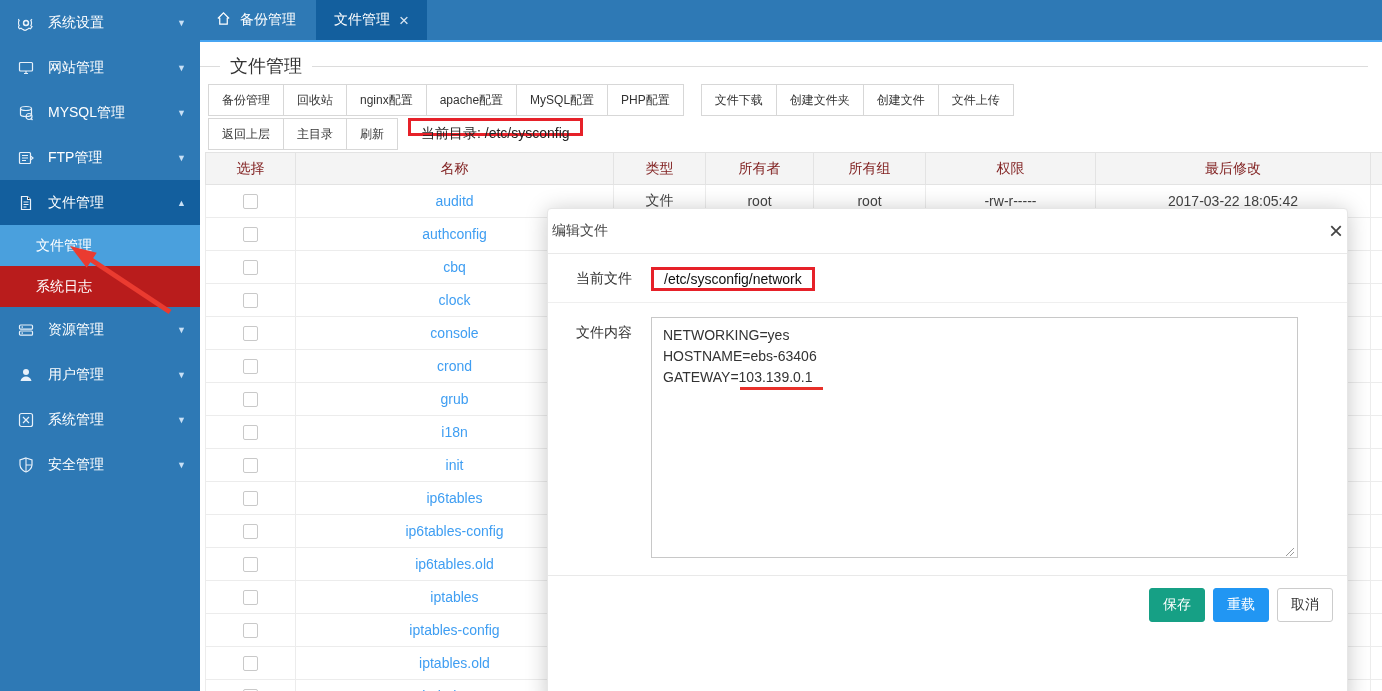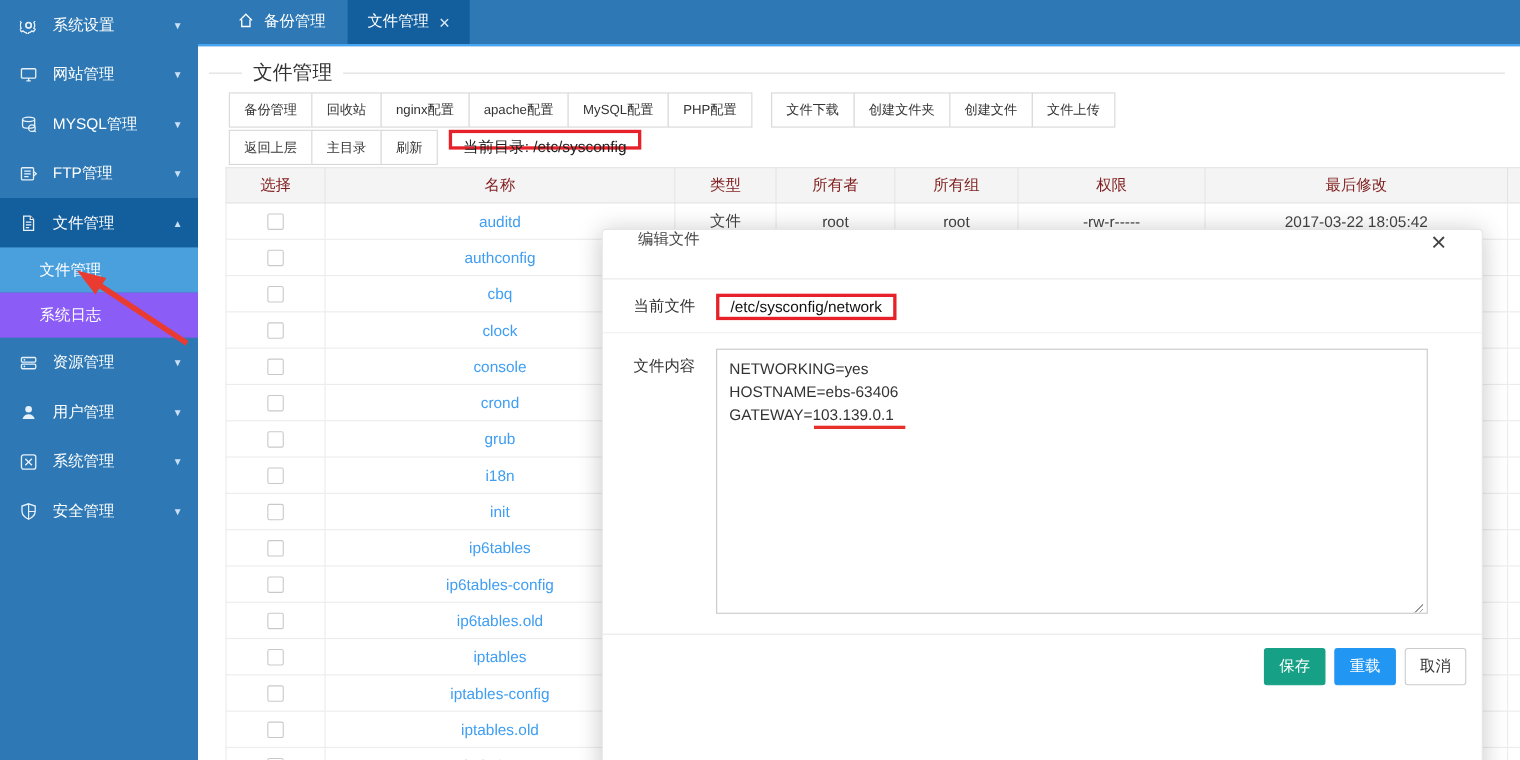--- a/index.html
+++ b/index.html
@@ -1,30 +1,30 @@
 <!DOCTYPE html>
 <html><head>
 <meta charset="utf-8">
 <style>
   * { margin:0; padding:0; box-sizing:border-box; }
   html,body { width:1382px; height:691px; overflow:hidden; background:#fff;
               font-family:"Liberation Sans","DejaVu Sans",sans-serif; }
   body { position:relative; }
 
   
-  .sidebar { position:absolute; left:0; top:0; width:180px; height:691px; background:#2e79b5; z-index:5; }
+  .sidebar { position:absolute; left:0; top:0; width:200px; height:691px; background:#2e79b5; z-index:5; }
   .side-item { display:flex; align-items:center; height:45px; padding:0 14px 0 16px;
                color:#fff; font-size:14px; cursor:pointer; }
   .side-item .ic { width:20px; height:16px; margin-right:12px; display:flex; align-items:center; justify-content:center; }
   .side-item .ic svg { display:block; }
   .side-item .caret { margin-left:auto; font-size:9px; color:#c9e0f5; }
   .side-item.expanded { background:#135f9e; }
   .sub-item { display:flex; align-items:center; height:41px; padding-left:36px; color:#fff; font-size:14px; cursor:pointer; }
   .sub-item.active { background:#4aa0dd; }
-  .sub-item.muted  { background:#8b5cf6; }
+  .sub-item.muted  { background:#b91c1c; }
 
   
   .topbar { position:absolute; left:180px; top:0; right:0; height:42px; background:#2e79b5;
             border-bottom:2px solid #47a5f2; display:flex; align-items:stretch; z-index:4; }
   .tab { display:flex; align-items:center; gap:9px; color:#fff; font-size:14px; cursor:pointer; }
   .tab.home { padding:0 20px; margin-left:16px; }
   .tab.active { background:#135f9e; padding:0 18px; }
   .tab .tab-close { font-size:17px; color:#d9e6f2; line-height:1; }
 
   
@@ -49,21 +49,21 @@
                    border:1px solid #e3e3e3; }
   .file-table td { height:33px; text-align:center; font-size:14px; color:#444;
                    border:1px solid #ececec; background:#fff; }
   .checkbox { width:15px; height:15px; border:1px solid #c9c9c9; border-radius:2px; display:inline-block;
               background:#fff; vertical-align:middle; cursor:pointer; }
   .file-link { color:#3f9ef2; text-decoration:none; cursor:pointer; }
 
   
   .modal { position:absolute; left:547px; top:208px; width:801px; height:500px; background:#fff;
            border-radius:4px; box-shadow:0 2px 22px rgba(0,0,0,0.22); z-index:30; border:1px solid #e6e6e6; }
-  .modal-header { height:45px; display:flex; align-items:flex-start; padding:0 32px; border-bottom:1px solid #e9e9e9; }
+  .modal-header { height:45px; display:flex; align-items:center; padding:0 4px; border-bottom:1px solid #e9e9e9; }
   .modal-title { font-size:14px; color:#444; }
   .modal-close { margin-left:auto; font-size:24px; color:#444; cursor:pointer; line-height:1; }
   .m-row1 { display:flex; align-items:center; padding:13px 28px 11px; }
   .m-label { width:60px; font-size:14px; color:#333; flex:none; }
   .current-file { margin-left:15px; border:3px solid #e62129; padding:1px 10px; font-size:14px; color:#111; }
   .m-div { border-bottom:1px solid #efefef; }
   .m-row2 { display:flex; align-items:flex-start; padding:14px 28px 0; }
   .m-row2 .m-label { padding-top:7px;font-family:Liberation Mono, monospace; }
   .ta-wrap { position:relative; margin-left:15px; }
   .file-textarea { width:647px; height:241px; border:1px solid #c8c8c8; padding:7px 11px; font-size:14px;

